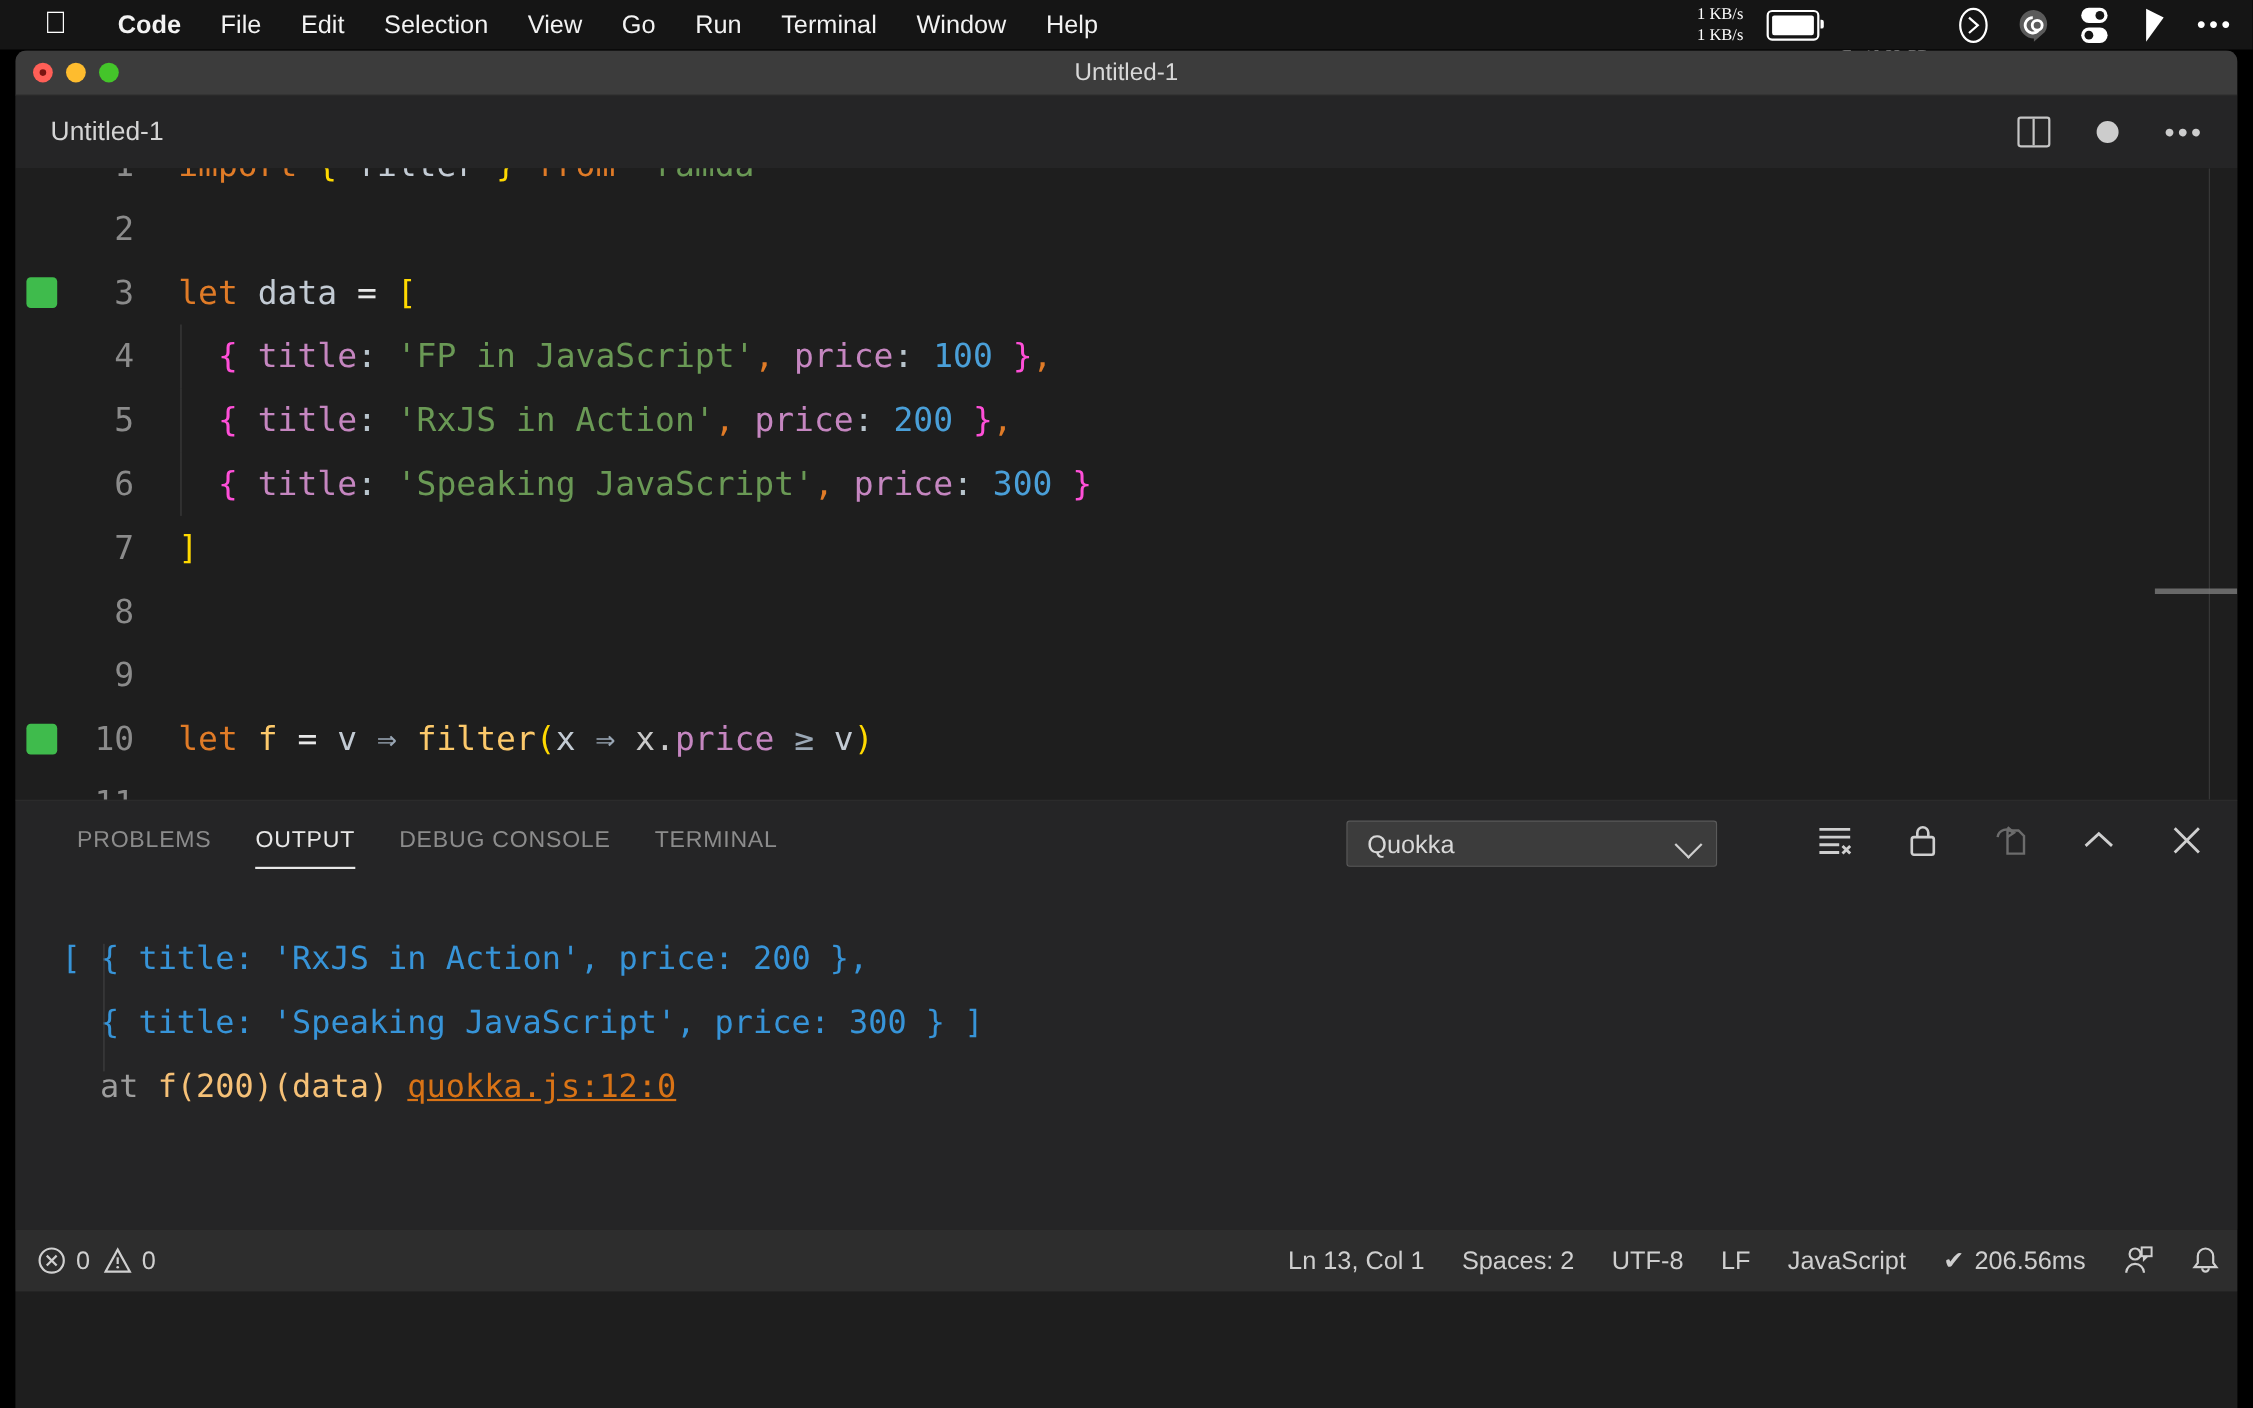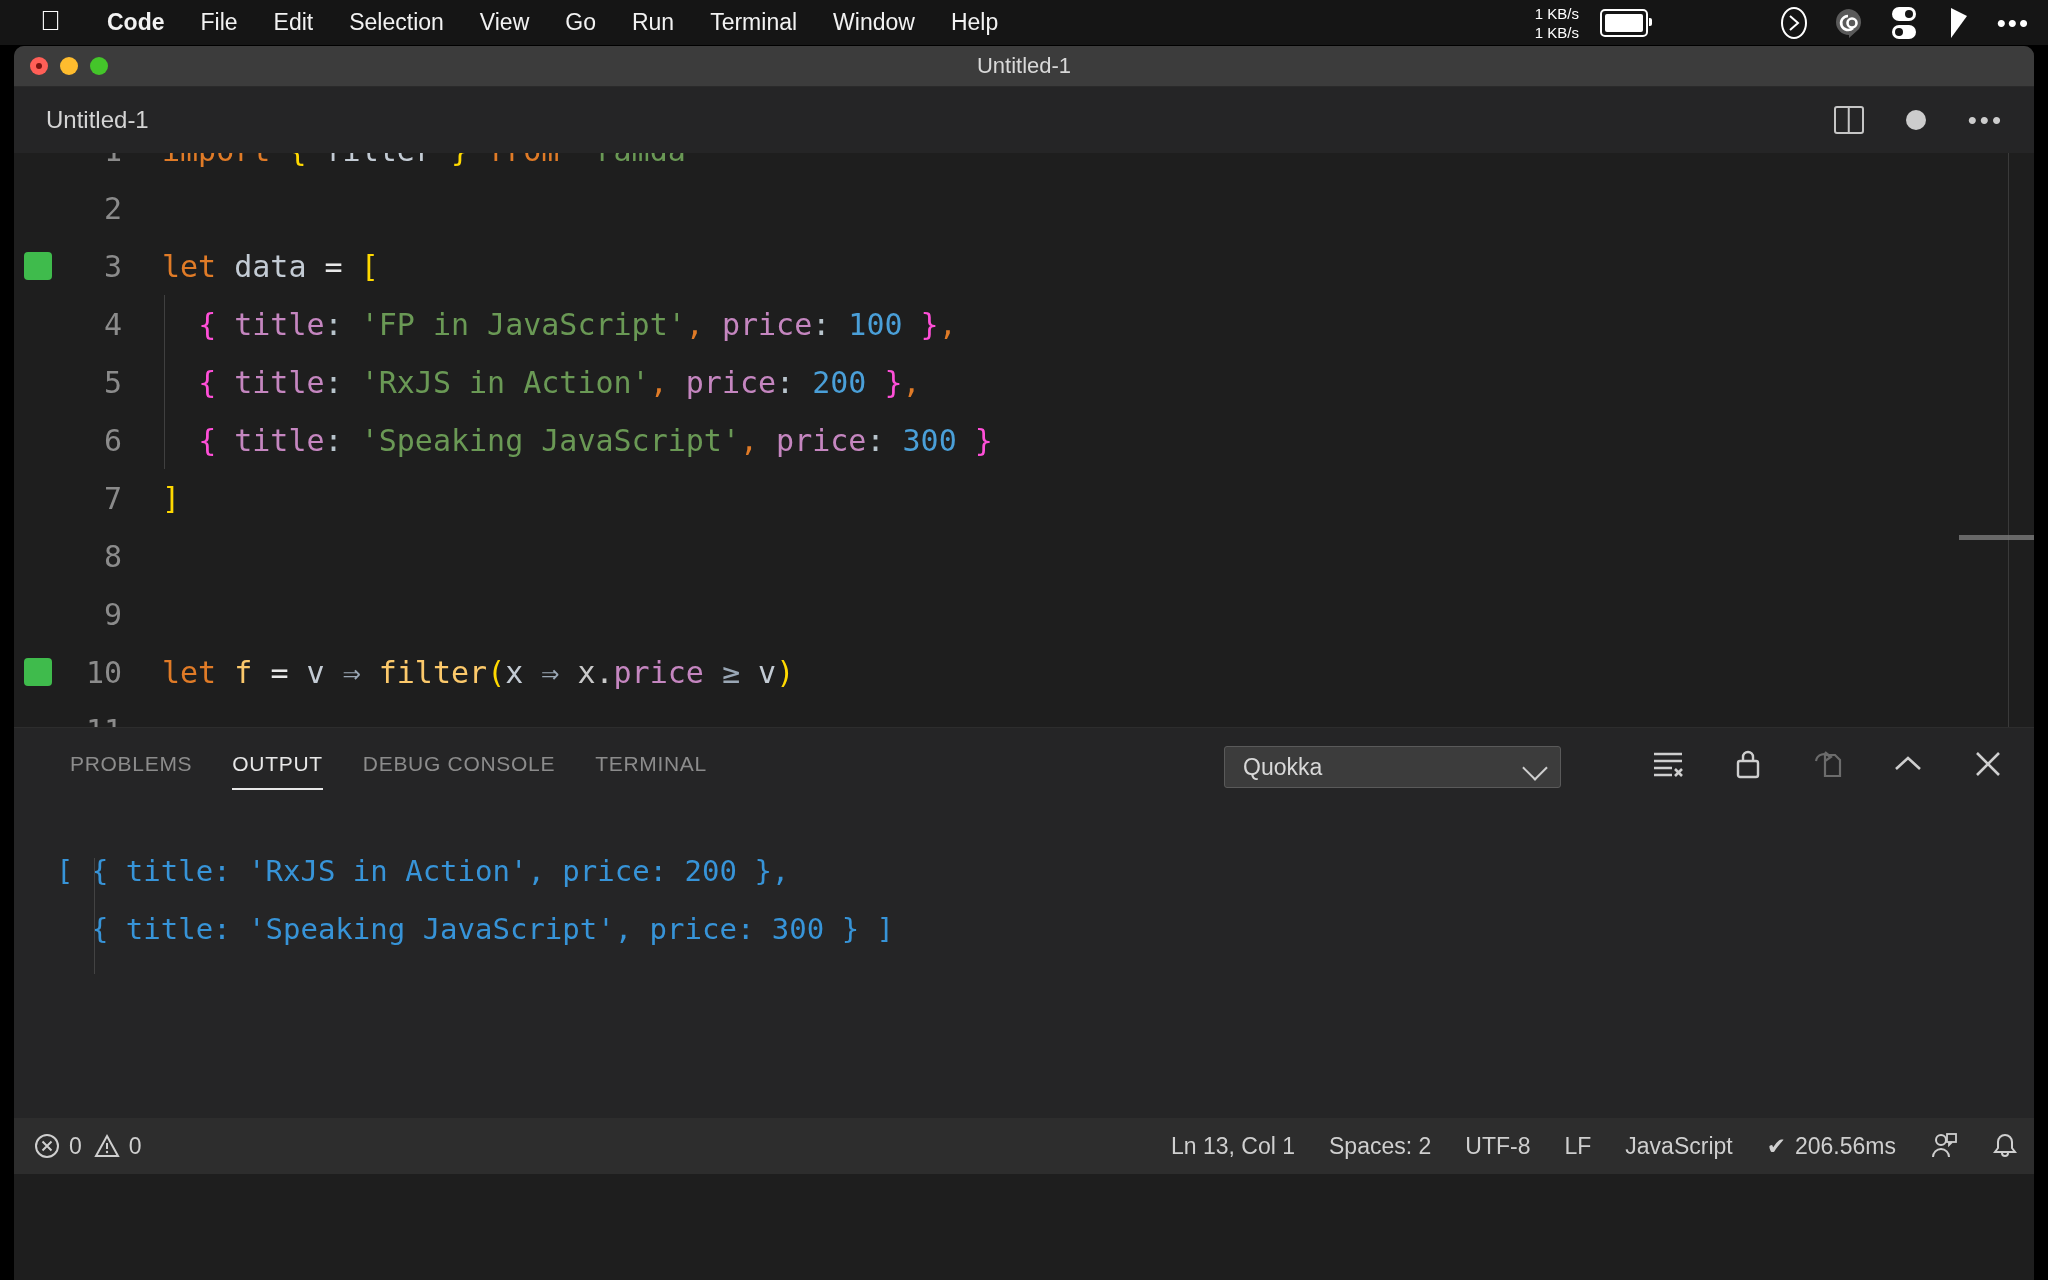--- a/index.html
+++ b/index.html
@@ -25,21 +25,21 @@
   .apple-logo {
     font-size: 28px; line-height: 1; margin-left: 40px; margin-right: 28px;
     margin-top: -4px; color: #fff;
   }
   .menu-item {
     font-size: 23px; padding: 0 18px; color: #f2f2f2; white-space: nowrap;
   }
   .menu-item.bold { font-weight: bold; }
   .menubar-right {
     position: absolute; right: 18px; top: 0; height: 45px;
-    display: flex; align-items: center; gap: 21px;
+    display: flex; align-items: center; gap: 21px; font-family: Liberation Serif, serif;
   }
   .net-speed {
     font-size: 15px; line-height: 19px; text-align: right; color: #fff;
   }
   .battery-icon {
     width: 44px; height: 24px; border: 2.5px solid #fff; border-radius: 5px;
     position: relative; display: inline-block;
   }
   .battery-icon::after{
     content:""; position:absolute; right:-6px; top:7px; width:3px; height:8px;
@@ -349,20 +349,21 @@
               </svg>
           </span>
         </div>
       </div>
 
       <div class="panel-body">
         <div class="out-lines-wrap" id="output-lines">
           <div class="out-guide"></div>
         <div class="out-line"><span class="o-res">[ { title: 'RxJS in Action', price: 200 },</span></div>
             <div class="out-line"><span class="o-res">  { title: 'Speaking JavaScript', price: 300 } ]</span></div>
+            <div class="out-line"><span class="o-at">  at </span><span class="o-fn">f(200)(data)</span><span class="o-at"> </span><span class="o-link">quokka.js:12:0</span></div>
           </div>
       </div>
     </div>
 
     <div class="statusbar">
       <div class="sb-left">
         <span class="sb-item">
           <svg width="26" height="26" viewBox="0 0 26 26">
               <circle cx="13" cy="13" r="11" fill="none" stroke="#cfcfcf" stroke-width="2"></circle>
               <path d="M8.5 8.5 L17.5 17.5 M17.5 8.5 L8.5 17.5" stroke="#cfcfcf" stroke-width="2"></path>

